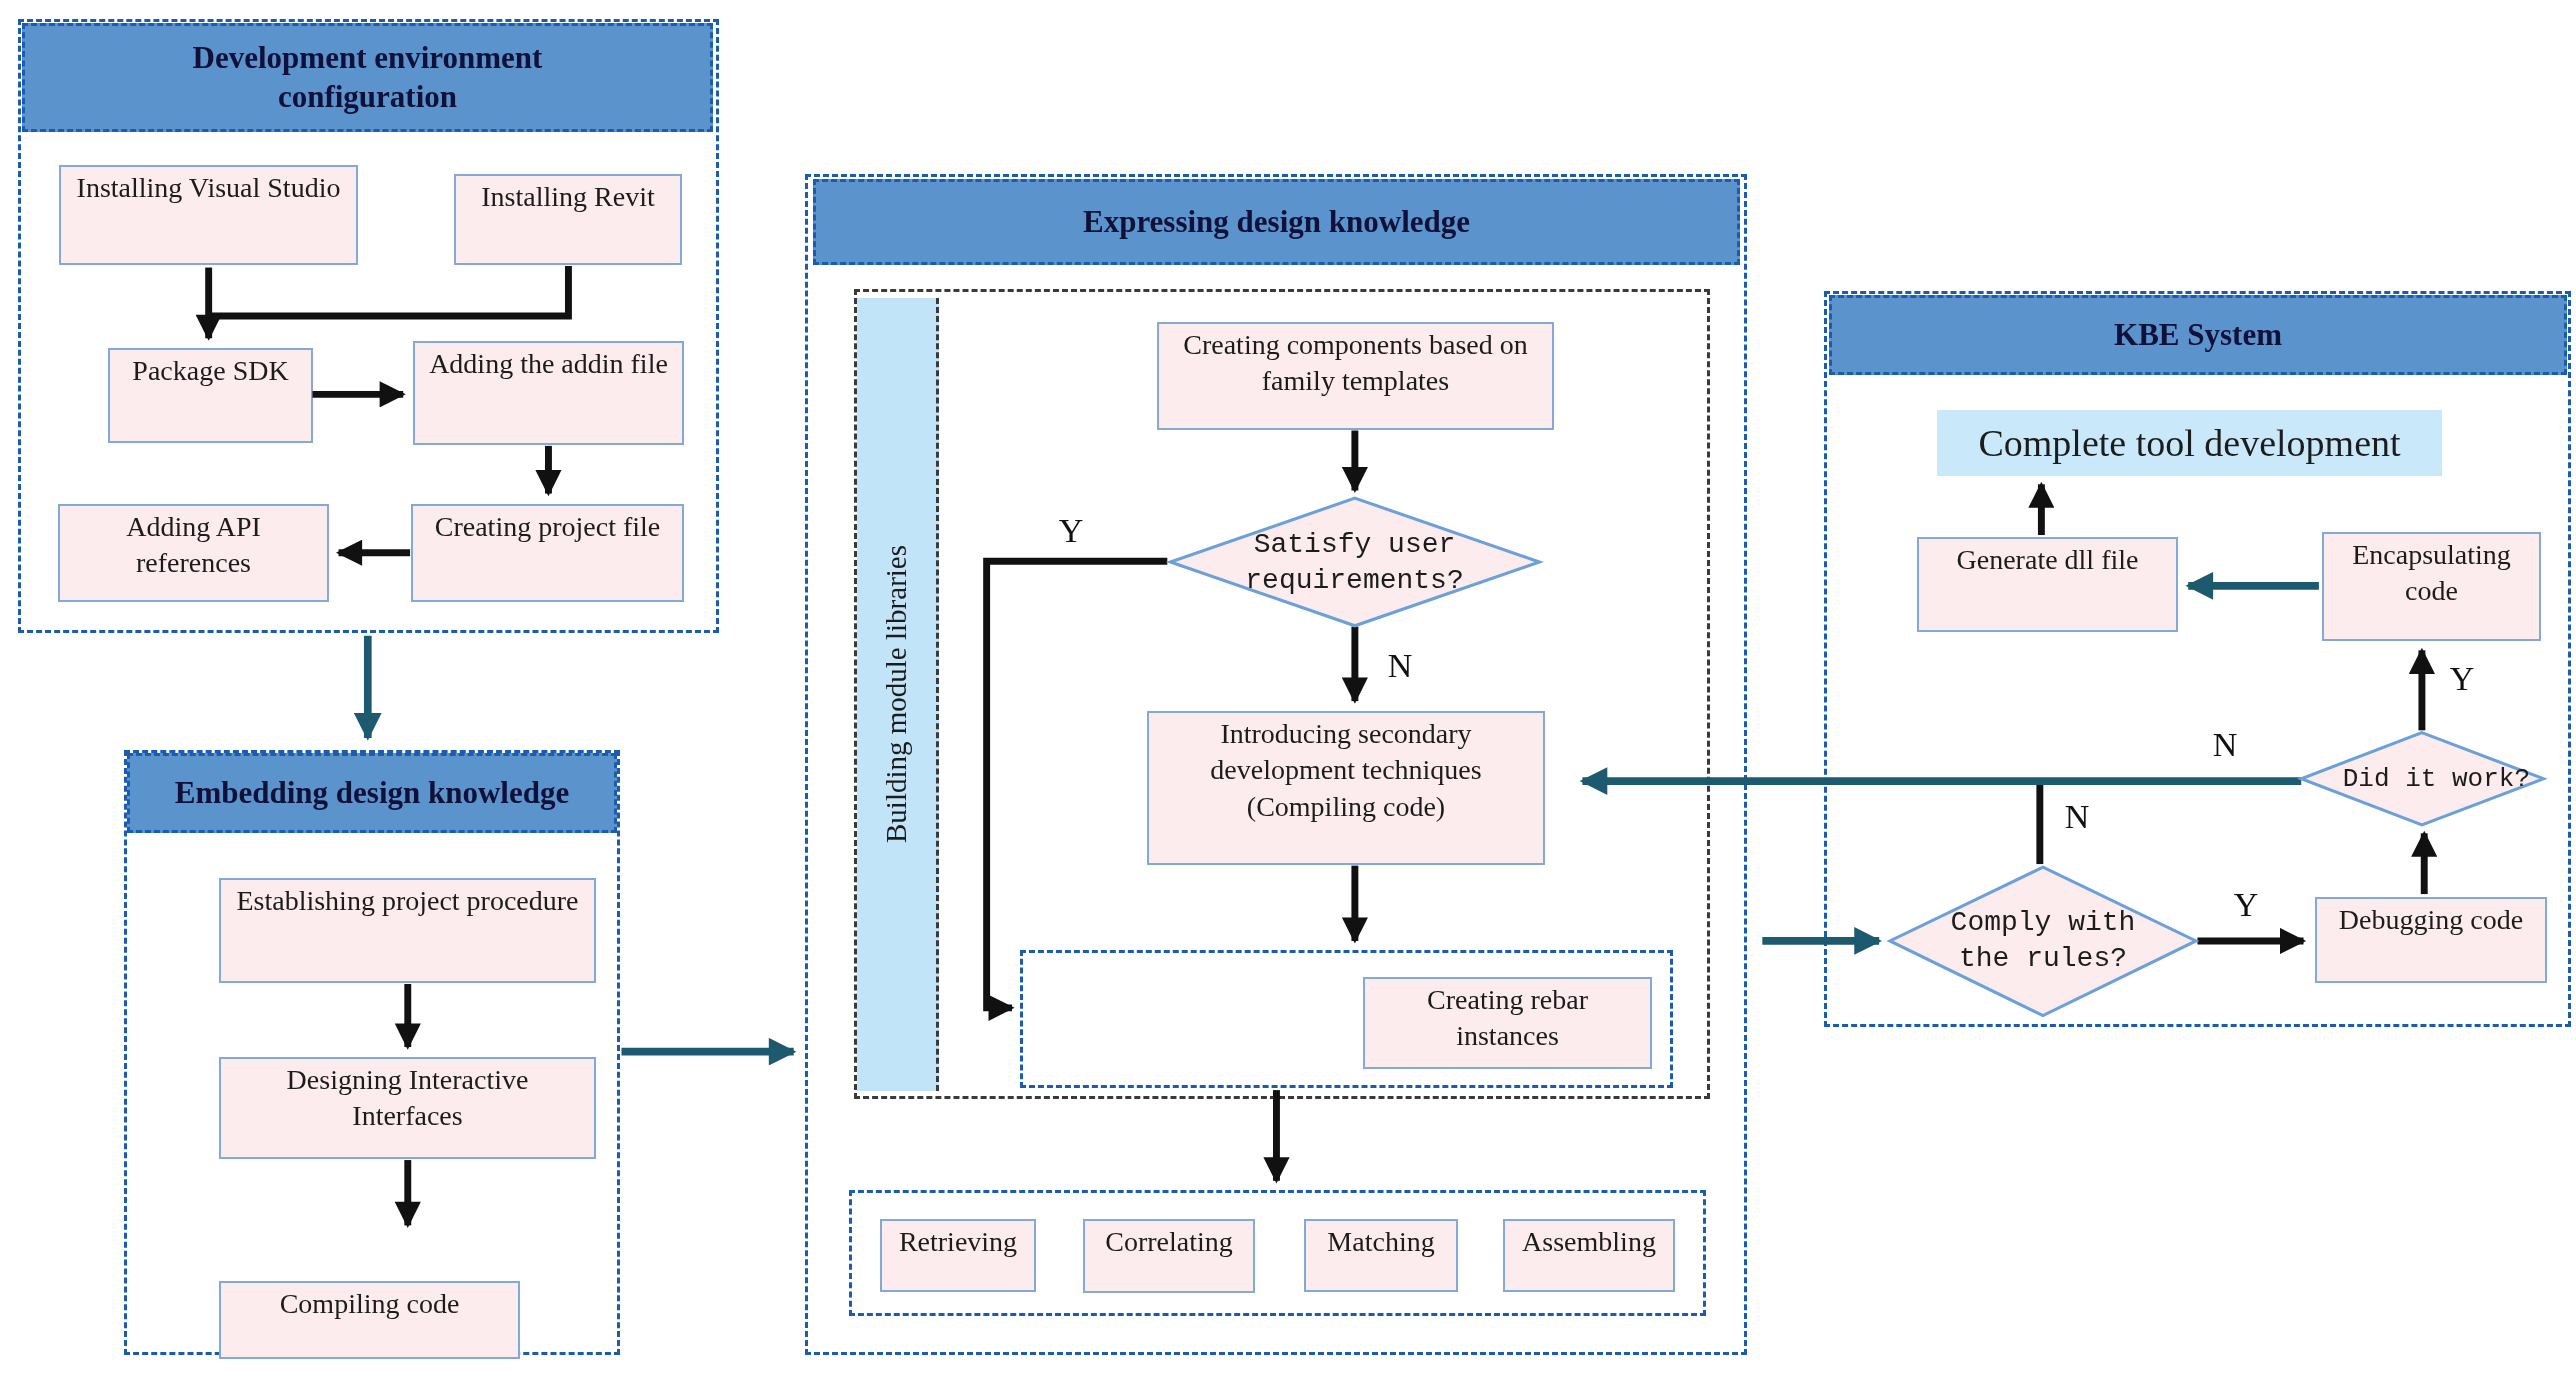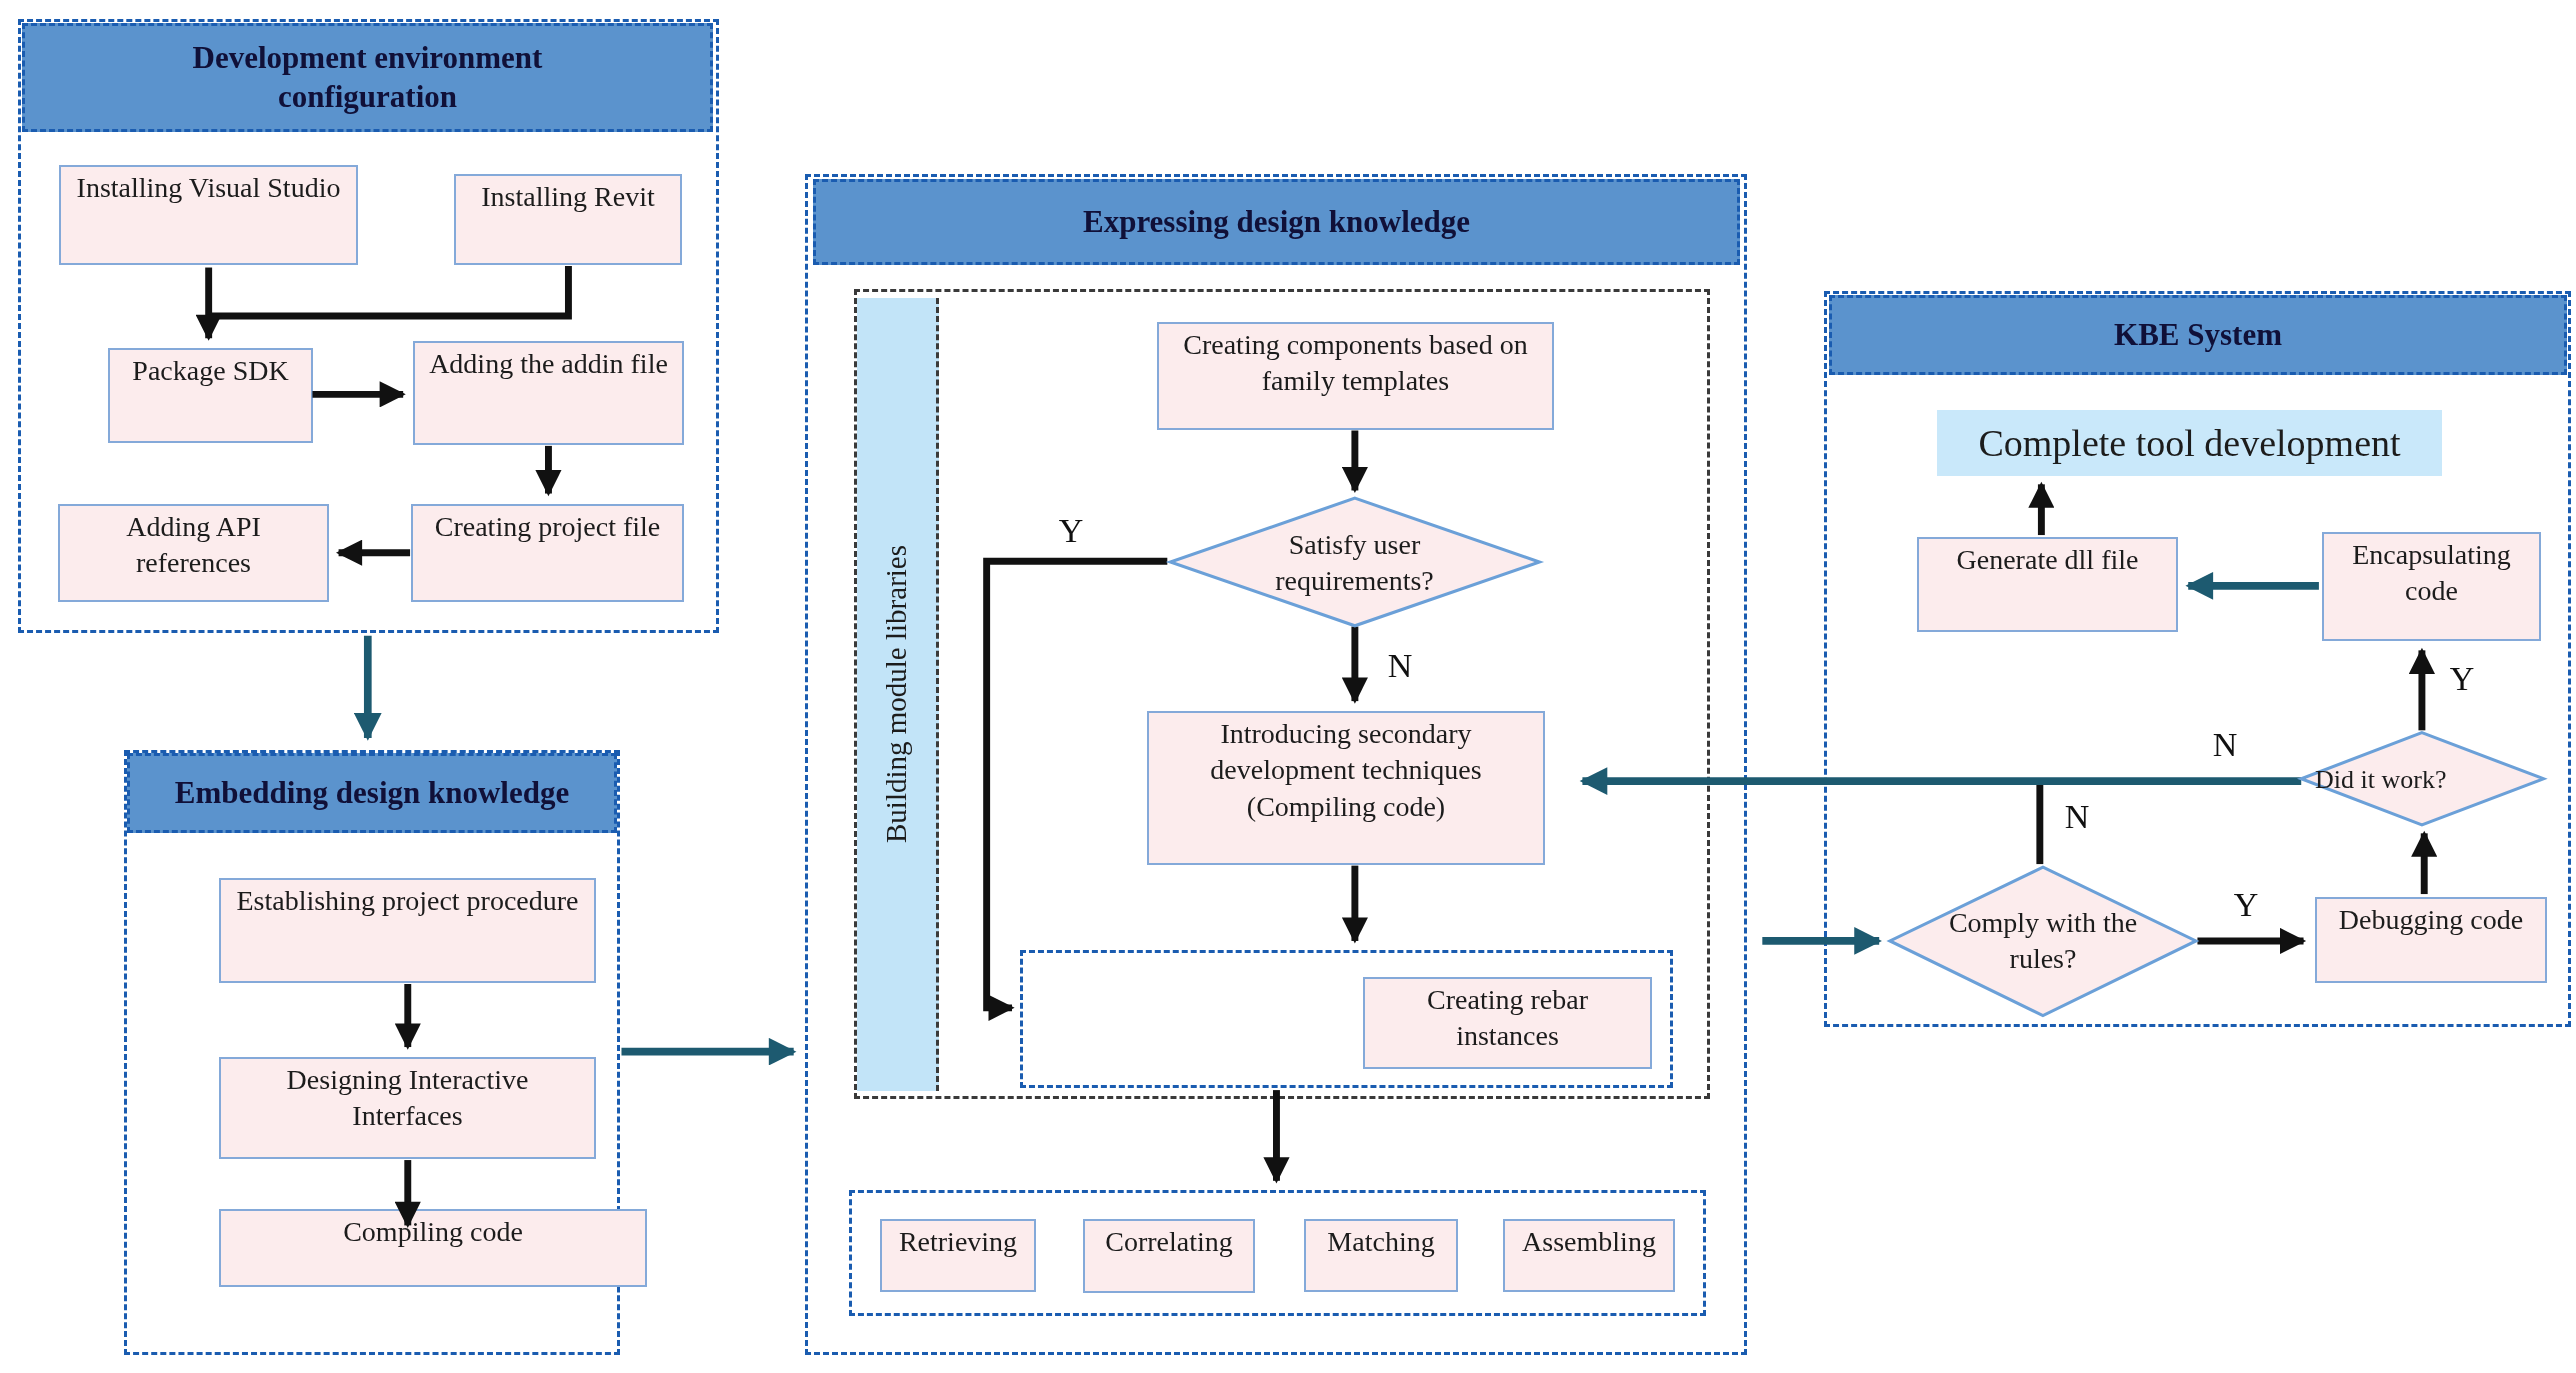--- a/index.html
+++ b/index.html
@@ -37,22 +37,22 @@
     background:var(--c-complete-blue);border:none;
     display:flex;align-items:center;justify-content:center;text-align:center;
     font-size:38px;color:var(--c-text);z-index:2;
   }
   .vbar{
     background:var(--c-bar-blue);border-right:3.8px dashed #3a3a3a;
     display:flex;align-items:center;justify-content:center;z-index:2;
   }
   .vtext{writing-mode:vertical-rl;transform:rotate(180deg);font-size:29px;color:var(--c-text);white-space:nowrap;}
   .dtext{
-    display:flex;align-items:center;justify-content:flex-start;text-align:center;
-    font-size:26px;line-height:1.28;color:var(--c-text);z-index:4;pointer-events:none;
+    display:flex;align-items:center;justify-content:flex-end;text-align:center;
+    font-size:26px;line-height:1.28;color:var(--c-text);z-index:4;pointer-events:none;font-family:Liberation Mono, monospace;
   }
   .blabel{font-size:34px;color:var(--c-black);z-index:4;text-align:center;}
   svg.connectors{position:absolute;left:0;top:0;z-index:3;pointer-events:none;}
   .ln-b{stroke:var(--c-black);stroke-width:9;fill:none;}
   .ln-t{stroke:var(--c-teal);stroke-width:10;fill:none;}
   .diamond{fill:var(--c-box-pink);stroke:var(--c-diamond-border);stroke-width:4;}
 </style>
 </head>
 <body>
 
@@ -101,21 +101,21 @@
   <div class="abs box" style="left:411px;top:504px;width:273px;height:98px;">
     <span>Creating project file</span>
   </div>
 
   <div class="abs box" style="left:219px;top:878px;width:377px;height:105px;">
     <span>Establishing project procedure</span>
   </div>
   <div class="abs box" style="left:219px;top:1057px;width:377px;height:102px;">
     <span>Designing Interactive Interfaces</span>
   </div>
-  <div class="abs box" style="left:219px;top:1209px;width:428px;height:78px;">
+  <div class="abs box" style="left:219px;top:1281px;width:301px;height:78px;">
     <span>Compiling code</span>
   </div>
 
   <div class="abs box" style="left:1157px;top:322px;width:397px;height:108px;">
     <span>Creating components based on family templates</span>
   </div>
   <div class="abs box" style="left:1147px;top:711px;width:398px;height:154px;">
     <span>Introducing secondary development techniques (Compiling code)</span>
   </div>
   <div class="abs box" style="left:1363px;top:977px;width:289px;height:92px;">

